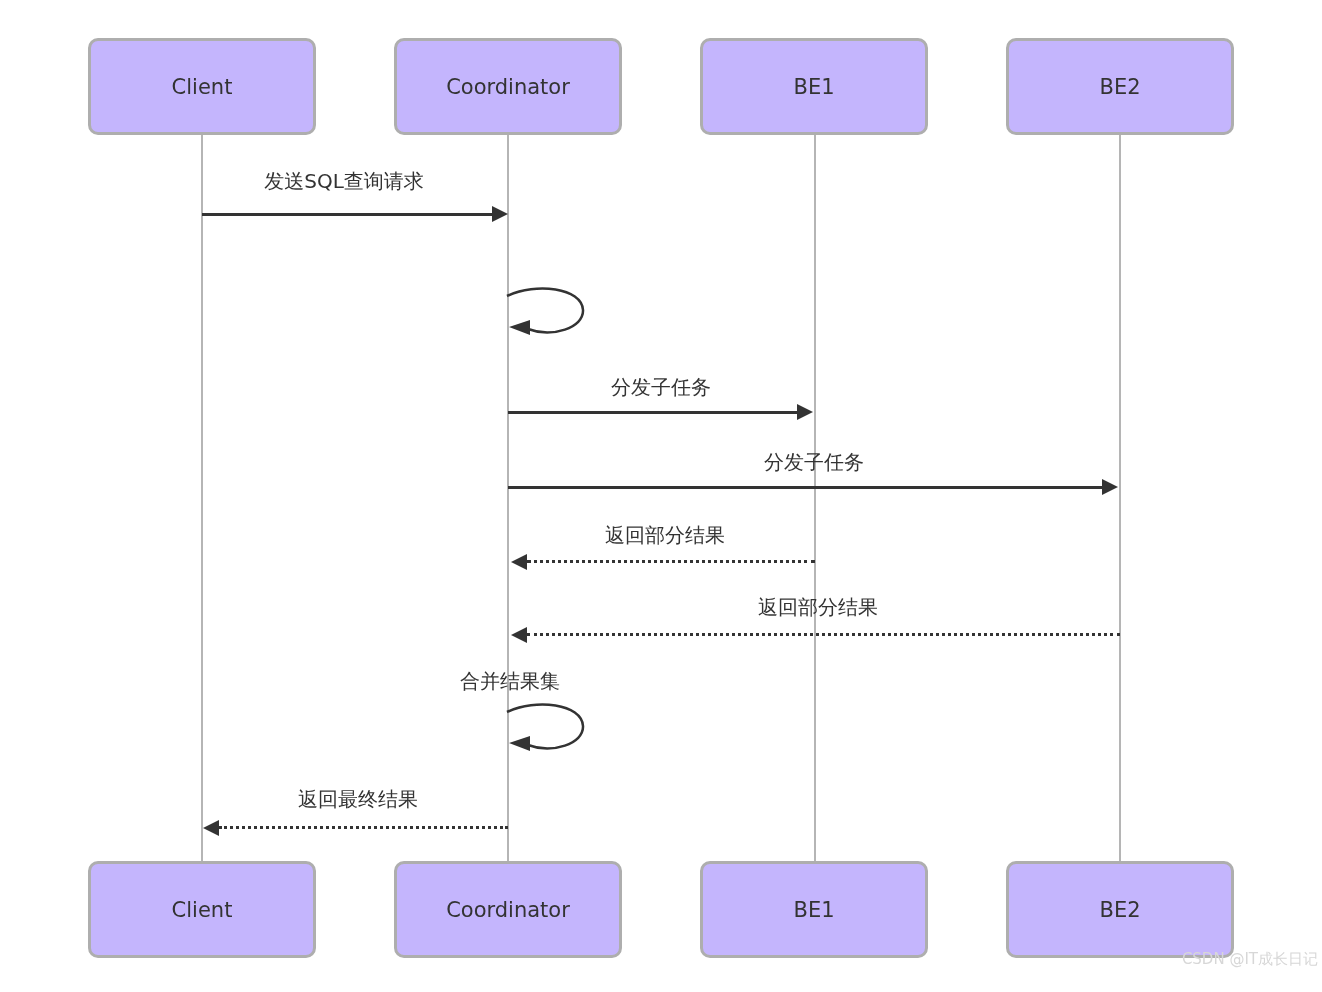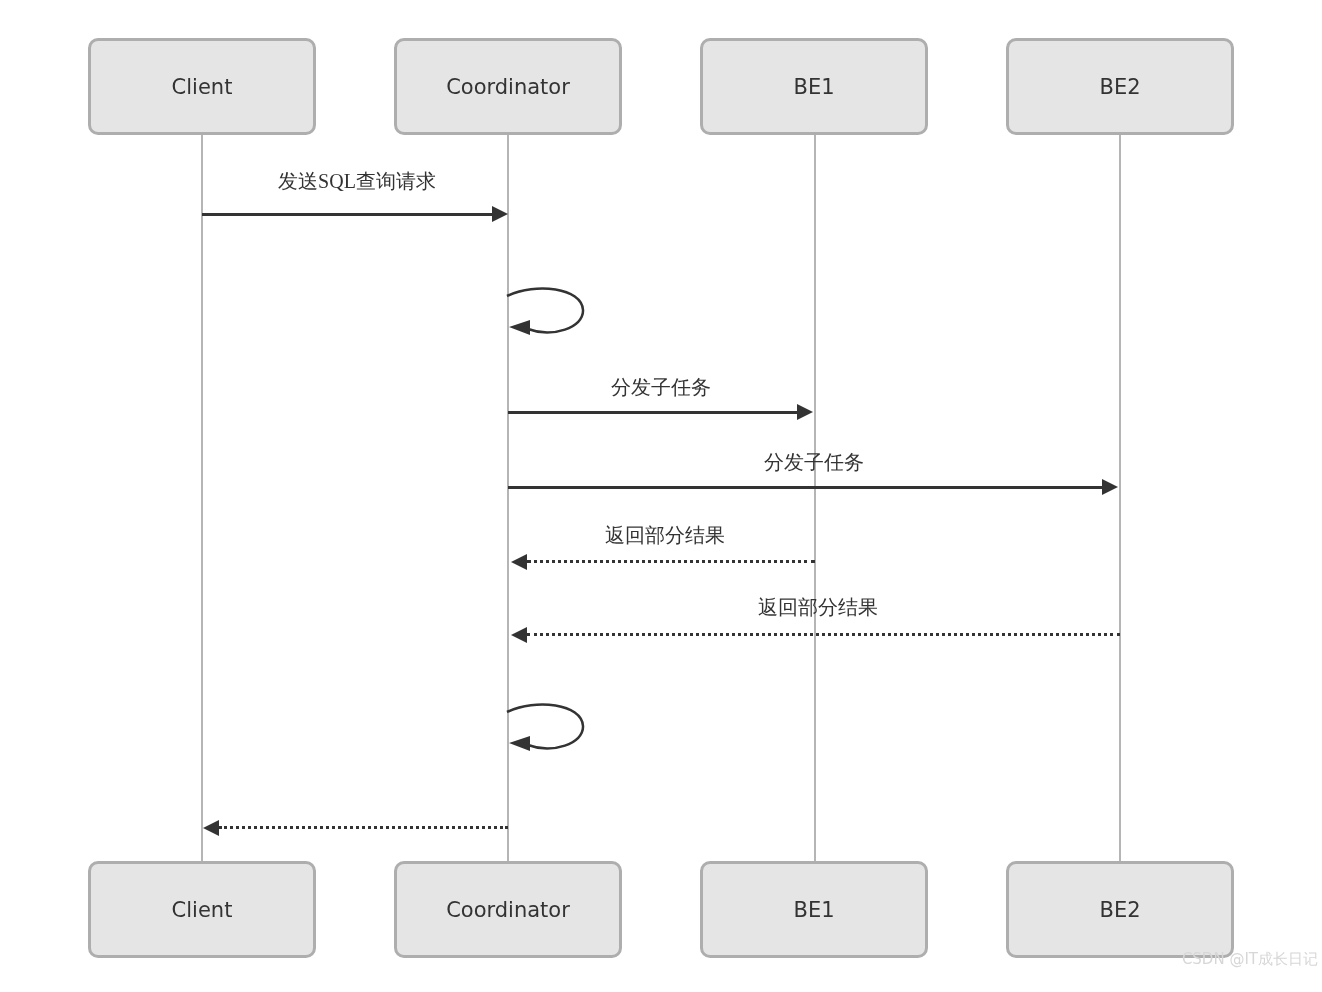--- a/index.html
+++ b/index.html
@@ -11,21 +11,21 @@
     overflow: hidden;
     font-family: "DejaVu Sans", "Liberation Sans", sans-serif;
   }
   .actor-box {
     position: absolute;
     width: 228px;
     height: 97px;
     box-sizing: border-box;
     border: 3px solid var(--box-border, #aeaeae);
     border-radius: 10px;
-    background: #e5e5e5;
+    background: #c4b5fd;
     display: flex;
     align-items: center;
     justify-content: center;
     font-size: 21px;
     color: var(--text-color, #333333);
   }
   .lifeline {
     position: absolute;
     top: 135px;
     height: 726px;
@@ -90,21 +90,21 @@
   <div class="actor-box" style="left:394px; top:38px;">
     <span>Coordinator</span>
   </div>
   <div class="actor-box" style="left:700px; top:38px;">
     <span>BE1</span>
   </div>
   <div class="actor-box" style="left:1006px; top:38px;">
     <span>BE2</span>
   </div>
 
-  <div class="msg-label" style="left:197px; top:168px;font-family:Liberation Serif, serif;">发送SQL查询请求</div>
+  <div class="msg-label" style="left:184px; top:168px;">发送SQL查询请求</div>
   <div class="msg-line-solid" style="left:202px; top:213px; width:292px;"></div>
   <div class="arr-right" style="left:492px; top:206px;"></div>
 
   <svg class="self-loop" style="left:504px; top:284px;" width="88" height="56" viewBox="0 0 88 56">
     <path d="M 3 12 C 32 -2, 78 4, 79 26 C 80 44, 48 54, 24 45" fill="none" stroke="#333333" stroke-width="2.5"></path>
     <polygon points="26,36 5,43 26,51" fill="#333333"></polygon>
   </svg>
 
   <div class="msg-label" style="left:501px; top:374px;">分发子任务</div>
   <div class="msg-line-solid" style="left:508px; top:411px; width:291px;"></div>
@@ -115,25 +115,27 @@
   <div class="arr-right" style="left:1102px; top:479px;"></div>
 
   <div class="msg-label" style="left:505px; top:522px;">返回部分结果</div>
   <div class="arr-left" style="left:511px; top:554px;"></div>
   <div class="msg-line-dotted" style="left:527px; top:560px; width:288px;"></div>
 
   <div class="msg-label" style="left:658px; top:594px;">返回部分结果</div>
   <div class="arr-left" style="left:511px; top:627px;"></div>
   <div class="msg-line-dotted" style="left:527px; top:633px; width:593px;"></div>
 
+  <div class="msg-label" style="left:350px; top:668px;">合并结果集</div>
   <svg class="self-loop" style="left:504px; top:700px;" width="88" height="56" viewBox="0 0 88 56">
     <path d="M 3 12 C 32 -2, 78 4, 79 26 C 80 44, 48 54, 24 45" fill="none" stroke="#333333" stroke-width="2.5"></path>
     <polygon points="26,36 5,43 26,51" fill="#333333"></polygon>
   </svg>
 
+  <div class="msg-label" style="left:198px; top:786px;">返回最终结果</div>
   <div class="arr-left" style="left:203px; top:820px;"></div>
   <div class="msg-line-dotted" style="left:219px; top:826px; width:289px;"></div>
 
   <div class="actor-box" style="left:88px; top:861px;">
     <span>Client</span>
   </div>
   <div class="actor-box" style="left:394px; top:861px;">
     <span>Coordinator</span>
   </div>
   <div class="actor-box" style="left:700px; top:861px;">

